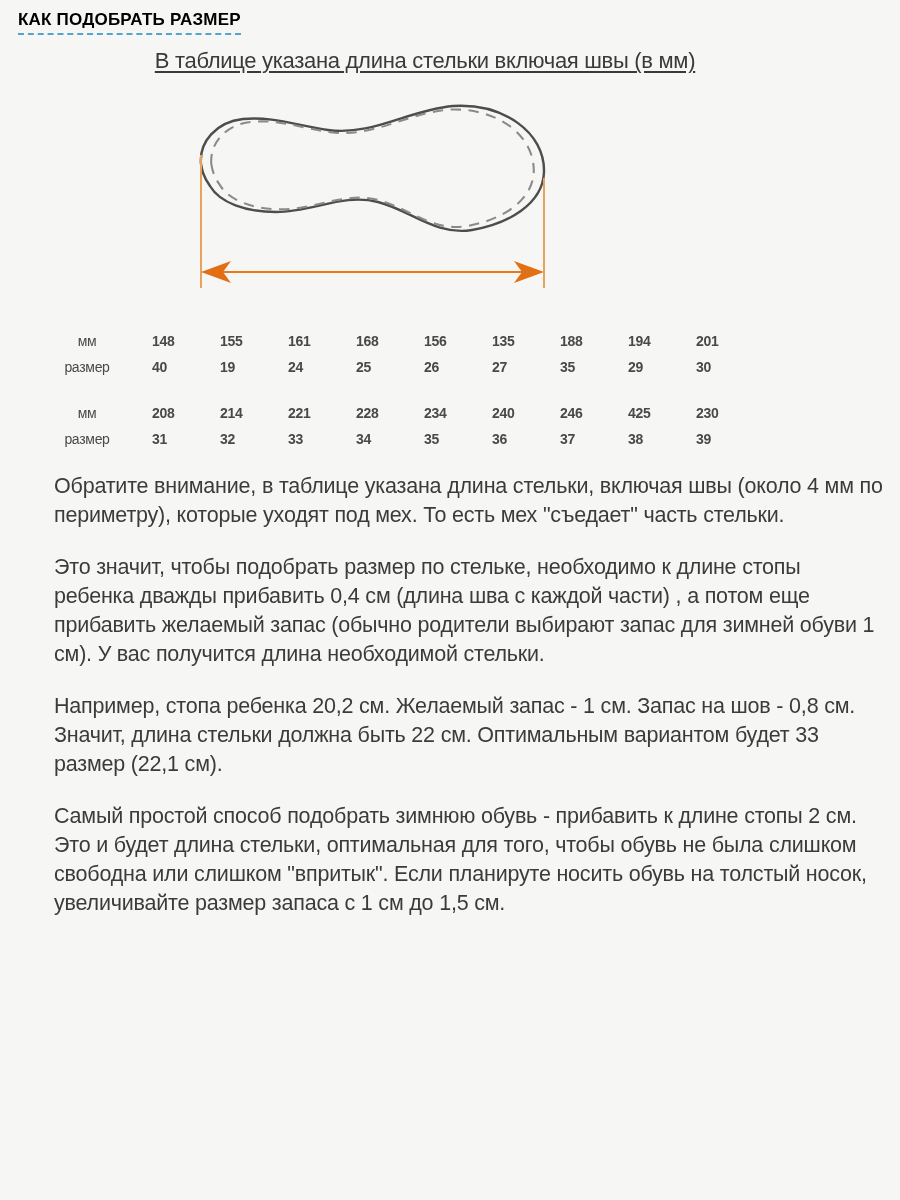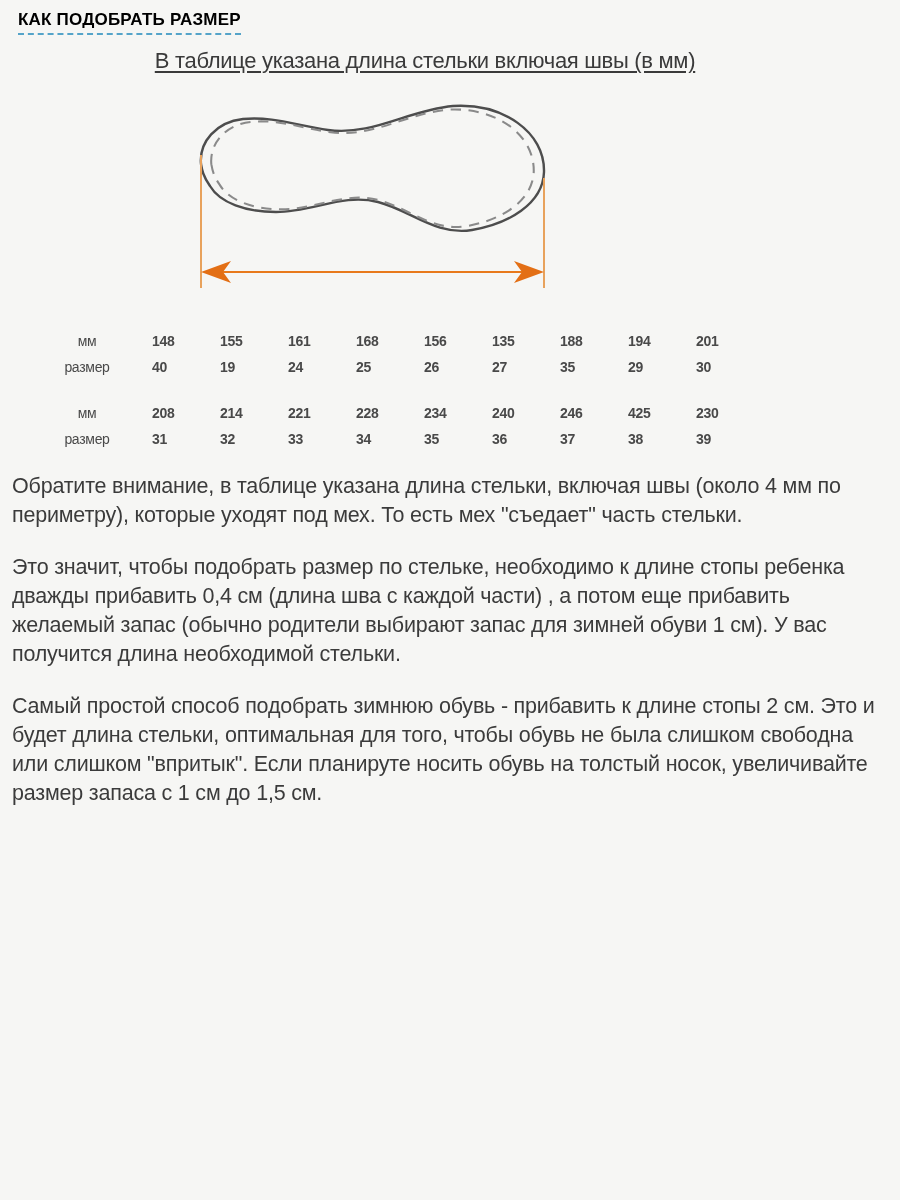--- a/index.html
+++ b/index.html
@@ -52,21 +52,21 @@
   .trow {
     display:grid;
     grid-template-columns:130px repeat(9,68px);
     font-size:14px;
     line-height:26px;
     color:#494949;
     letter-spacing:-0.3px;
   }
   .trow .rlabel { text-align:center; }
   .trow .cell  { text-align:left;font-weight:bold; }
-  .paragraphs { margin-top:16px; }
+  .paragraphs { margin-top:16px;padding-left:42px; }
   .paragraphs p {
     font-size:21.5px;
     line-height:29px;
     margin:0 14px 23px 12px;
     letter-spacing:-0.2px;
     color:#3b3b3b;
   }
 </style>
 </head>
 <body>
@@ -164,16 +164,17 @@
         <span class="cell">38</span>
         <span class="cell">39</span>
       </div>
     </div>
 
   </div>
 
   <div class="paragraphs">
     <p>Обратите внимание, в таблице указана длина стельки, включая швы (около 4 мм по периметру), которые уходят под мех. То есть мех "съедает" часть стельки.</p>
     <p>Это значит, чтобы подобрать размер по стельке, необходимо к длине стопы ребенка дважды прибавить  0,4 см (длина шва с каждой части) , а потом еще прибавить желаемый запас (обычно родители выбирают запас для зимней обуви 1 см). У вас получится длина необходимой стельки.</p>
+    <p>Например, стопа ребенка 20,2 см. Желаемый запас - 1 см. Запас на шов - 0,8 см. Значит, длина стельки должна быть 22 см. Оптимальным вариантом будет 33 размер (22,1 см).</p>
     <p>Самый простой способ подобрать зимнюю обувь - прибавить к длине стопы 2 см. Это и будет длина стельки, оптимальная для того, чтобы обувь не была слишком свободна или слишком "впритык". Если планируте носить обувь на толстый носок, увеличивайте размер запаса с 1 см до 1,5 см.</p>
   </div>
 
 </div>
 
 </body></html>

